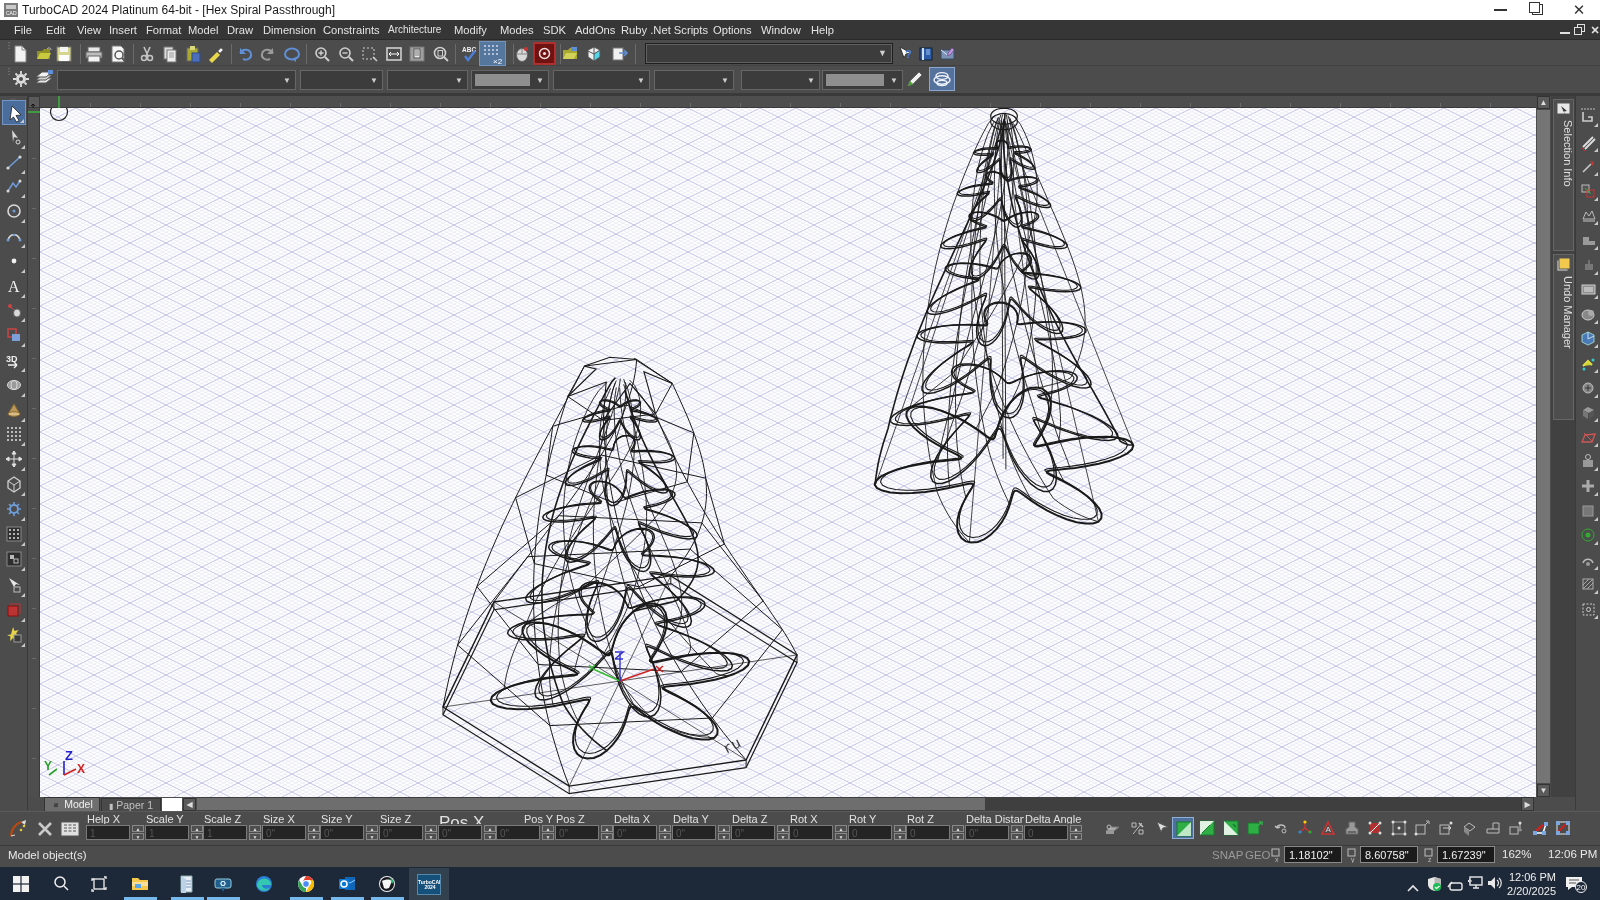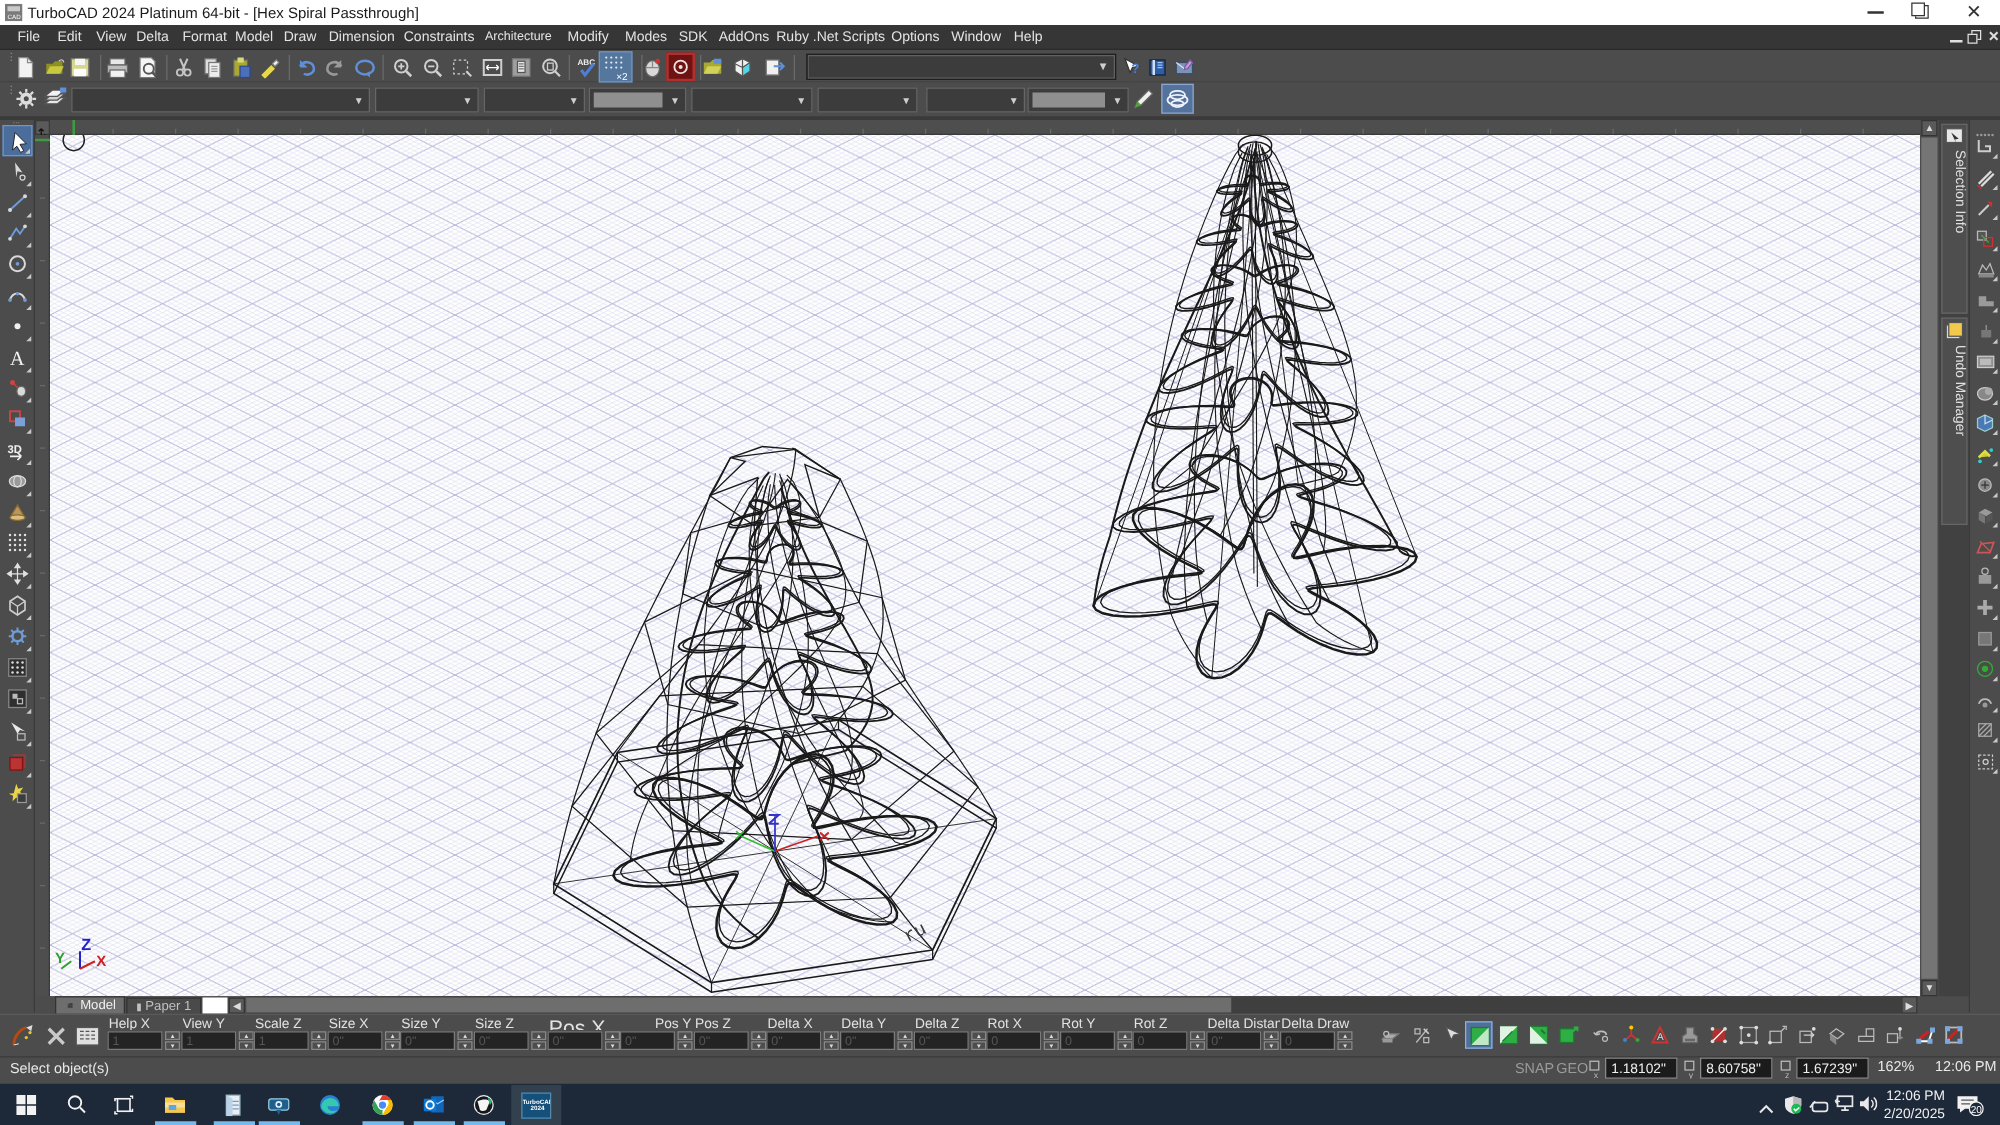--- a/index.html
+++ b/index.html
@@ -13,21 +13,21 @@
 <div style="position:absolute;left:22px;top:2px;width:600px;height:16px;font-size:12px;color:#1a1a1a;line-height:16px;">TurboCAD 2024 Platinum 64-bit - [Hex Spiral Passthrough]</div>
 <div style="position:absolute;left:1494px;top:9px;width:13px;height:2px;background:#333;"></div>
 <div style="position:absolute;left:1532px;top:4px;width:11px;height:11px;border:1.5px solid #333;"></div>
 <div style="position:absolute;left:1529px;top:2px;width:11px;height:11px;border:1.5px solid #333;background:#fff;"></div>
 <div style="position:absolute;left:1570px;top:1px;width:18px;height:18px;font-size:15px;color:#333;text-align:center;line-height:18px;font-weight:300;">✕</div>
 
 <div style="position:absolute;left:0px;top:20px;width:1600px;height:20px;background:#363636;border-bottom:1px solid #2a2a2a;"></div>
 <div style="position:absolute;left:14px;top:24px;font-size:11.2px;color:#e4e4e4;">File</div>
 <div style="position:absolute;left:46px;top:24px;font-size:11.2px;color:#e4e4e4;">Edit</div>
 <div style="position:absolute;left:77px;top:24px;font-size:11.2px;color:#e4e4e4;">View</div>
-<div style="position:absolute;left:109px;top:24px;font-size:11.2px;color:#e4e4e4;">Delta</div>
+<div style="position:absolute;left:109px;top:24px;font-size:11.2px;color:#e4e4e4;">Insert</div>
 <div style="position:absolute;left:146px;top:24px;font-size:11.2px;color:#e4e4e4;">Format</div>
 <div style="position:absolute;left:188px;top:24px;font-size:11.2px;color:#e4e4e4;">Model</div>
 <div style="position:absolute;left:227px;top:24px;font-size:11.2px;color:#e4e4e4;">Draw</div>
 <div style="position:absolute;left:263px;top:24px;font-size:11.2px;color:#e4e4e4;">Dimension</div>
 <div style="position:absolute;left:323px;top:24px;font-size:11.2px;color:#e4e4e4;">Constraints</div>
 <div style="position:absolute;left:388px;top:24px;font-size:10px;color:#e4e4e4;text-align:center;">Architecture</div>
 <div style="position:absolute;left:454px;top:24px;font-size:11.2px;color:#e4e4e4;">Modify</div>
 <div style="position:absolute;left:500px;top:24px;font-size:11.2px;color:#e4e4e4;">Modes</div>
 <div style="position:absolute;left:543px;top:24px;font-size:11.2px;color:#e4e4e4;">SDK</div>
 <div style="position:absolute;left:575px;top:24px;font-size:11.2px;color:#e4e4e4;">AddOns</div>
@@ -679,21 +679,21 @@
 <div style="position:absolute;left:60px;top:820px;width:20px;height:18px;"><svg width="20" height="18" viewBox="0 0 20 18">
       <rect x="1" y="2" width="18" height="14" fill="#e0e0e0" stroke="#555"></rect>
       <path d="M4 5h3M8.5 5h3M13 5h3M4 8h3M8.5 8h3M13 8h3M4 11h3M8.5 11h3M13 11h3" stroke="#555"></path>
     </svg></div>
 <div style="position:absolute;left:87px;top:813px;width:58px;height:11px;font-size:11px;color:#e2e2e2;white-space:nowrap;overflow:hidden;">Help X</div>
 <div style="position:absolute;left:86px;top:825px;width:44px;height:15px;background:#242424;border:1px solid #7a7a7a;color:#565656;font-size:10px;line-height:15px;padding-left:3px;">1</div>
 <div style="position:absolute;left:132px;top:825px;width:14px;height:17px;">
     <div style="position:absolute;left:0;top:0;width:12px;height:7px;background:#4e4e4e;border:1px solid #888;color:#ddd;font-size:5px;line-height:6px;text-align:center;">▲</div>
     <div style="position:absolute;left:0;top:8px;width:12px;height:7px;background:#4e4e4e;border:1px solid #888;color:#ddd;font-size:5px;line-height:6px;text-align:center;">▼</div>
   </div>
-<div style="position:absolute;left:146px;top:813px;width:58px;height:11px;font-size:11px;color:#e2e2e2;white-space:nowrap;overflow:hidden;">View Y</div>
+<div style="position:absolute;left:146px;top:813px;width:58px;height:11px;font-size:11px;color:#e2e2e2;white-space:nowrap;overflow:hidden;">Scale Y</div>
 <div style="position:absolute;left:145px;top:825px;width:44px;height:15px;background:#242424;border:1px solid #7a7a7a;color:#565656;font-size:10px;line-height:15px;padding-left:3px;">1</div>
 <div style="position:absolute;left:191px;top:825px;width:14px;height:17px;">
     <div style="position:absolute;left:0;top:0;width:12px;height:7px;background:#4e4e4e;border:1px solid #888;color:#ddd;font-size:5px;line-height:6px;text-align:center;">▲</div>
     <div style="position:absolute;left:0;top:8px;width:12px;height:7px;background:#4e4e4e;border:1px solid #888;color:#ddd;font-size:5px;line-height:6px;text-align:center;">▼</div>
   </div>
 <div style="position:absolute;left:204px;top:813px;width:58px;height:11px;font-size:11px;color:#e2e2e2;white-space:nowrap;overflow:hidden;">Scale Z</div>
 <div style="position:absolute;left:203px;top:825px;width:44px;height:15px;background:#242424;border:1px solid #7a7a7a;color:#565656;font-size:10px;line-height:15px;padding-left:3px;">1</div>
 <div style="position:absolute;left:249px;top:825px;width:14px;height:17px;">
     <div style="position:absolute;left:0;top:0;width:12px;height:7px;background:#4e4e4e;border:1px solid #888;color:#ddd;font-size:5px;line-height:6px;text-align:center;">▲</div>
     <div style="position:absolute;left:0;top:8px;width:12px;height:7px;background:#4e4e4e;border:1px solid #888;color:#ddd;font-size:5px;line-height:6px;text-align:center;">▼</div>
@@ -769,21 +769,21 @@
 <div style="position:absolute;left:952px;top:825px;width:14px;height:17px;">
     <div style="position:absolute;left:0;top:0;width:12px;height:7px;background:#4e4e4e;border:1px solid #888;color:#ddd;font-size:5px;line-height:6px;text-align:center;">▲</div>
     <div style="position:absolute;left:0;top:8px;width:12px;height:7px;background:#4e4e4e;border:1px solid #888;color:#ddd;font-size:5px;line-height:6px;text-align:center;">▼</div>
   </div>
 <div style="position:absolute;left:966px;top:813px;width:58px;height:11px;font-size:11px;color:#e2e2e2;white-space:nowrap;overflow:hidden;">Delta Distanc</div>
 <div style="position:absolute;left:965px;top:825px;width:44px;height:15px;background:#242424;border:1px solid #7a7a7a;color:#565656;font-size:10px;line-height:15px;padding-left:3px;">0"</div>
 <div style="position:absolute;left:1011px;top:825px;width:14px;height:17px;">
     <div style="position:absolute;left:0;top:0;width:12px;height:7px;background:#4e4e4e;border:1px solid #888;color:#ddd;font-size:5px;line-height:6px;text-align:center;">▲</div>
     <div style="position:absolute;left:0;top:8px;width:12px;height:7px;background:#4e4e4e;border:1px solid #888;color:#ddd;font-size:5px;line-height:6px;text-align:center;">▼</div>
   </div>
-<div style="position:absolute;left:1025px;top:813px;width:58px;height:11px;font-size:11px;color:#e2e2e2;white-space:nowrap;overflow:hidden;">Delta Draw</div>
+<div style="position:absolute;left:1025px;top:813px;width:58px;height:11px;font-size:11px;color:#e2e2e2;white-space:nowrap;overflow:hidden;">Delta Angle</div>
 <div style="position:absolute;left:1024px;top:825px;width:44px;height:15px;background:#242424;border:1px solid #7a7a7a;color:#565656;font-size:10px;line-height:15px;padding-left:3px;">0</div>
 <div style="position:absolute;left:1070px;top:825px;width:14px;height:17px;">
     <div style="position:absolute;left:0;top:0;width:12px;height:7px;background:#4e4e4e;border:1px solid #888;color:#ddd;font-size:5px;line-height:6px;text-align:center;">▲</div>
     <div style="position:absolute;left:0;top:8px;width:12px;height:7px;background:#4e4e4e;border:1px solid #888;color:#ddd;font-size:5px;line-height:6px;text-align:center;">▼</div>
   </div>
 <div style="position:absolute;left:1103px;top:819px;width:19px;height:19px;"><svg width="19" height="19" viewBox="0 0 19 19">
       <path d="M3 12l5-4h8l-5 4z" fill="#aaa" stroke="#777"></path>
       <path d="M3 12h8v3H3z" fill="#999"></path>
       <circle cx="6" cy="8" r="2" fill="none" stroke="#bbb"></circle>
     </svg></div>
@@ -881,21 +881,21 @@
 <div style="position:absolute;left:1554.0px;top:819px;width:19px;height:19px;"><svg width="19" height="19" viewBox="0 0 19 19">
       <rect x="3" y="3" width="12" height="12" fill="none" stroke="#bbb" stroke-width="1.4"></rect>
       <path d="M4 13L13 4" stroke="#c22" stroke-width="2.2"></path>
       <rect x="2" y="2" width="4" height="4" fill="#7aa7e0"></rect>
       <rect x="12" y="2" width="4" height="4" fill="#7aa7e0"></rect>
       <rect x="2" y="12" width="4" height="4" fill="#7aa7e0"></rect>
       <rect x="12" y="12" width="4" height="4" fill="#7aa7e0"></rect>
     </svg></div>
 
 <div style="position:absolute;left:0px;top:845px;width:1600px;height:22px;background:#4c4c4c;border-top:1px solid #3a3a3a;"></div>
-<div style="position:absolute;left:8px;top:849px;width:300px;height:16px;font-size:11.5px;color:#e8e8e8;">Select object(s)</div>
+<div style="position:absolute;left:8px;top:849px;width:300px;height:16px;font-size:11.5px;color:#e8e8e8;">Model object(s)</div>
 <div style="position:absolute;left:1212px;top:849px;width:40px;height:16px;font-size:11.5px;color:#9a9a9a;">SNAP</div>
 <div style="position:absolute;left:1245px;top:849px;width:40px;height:16px;font-size:11.5px;color:#9a9a9a;">GEO</div>
 <div style="position:absolute;left:1271px;top:848px;width:11px;height:15px;"><svg width="11" height="15" viewBox="0 0 11 15">
       <rect x="1" y="1" width="7" height="7" fill="none" stroke="#bbb"></rect>
       <text x="4" y="14" font-size="7" fill="#bbb" font-family="Liberation Sans">x</text>
     </svg></div>
 <div style="position:absolute;left:1284px;top:846px;width:58px;height:17px;background:#1b1b1b;border:1px solid #8a8a8a;color:#f0f0f0;font-size:11px;line-height:17px;padding-left:4px;">1.18102"</div>
 <div style="position:absolute;left:1347px;top:848px;width:11px;height:15px;"><svg width="11" height="15" viewBox="0 0 11 15">
       <rect x="1" y="1" width="7" height="7" fill="none" stroke="#bbb"></rect>
       <text x="4" y="14" font-size="7" fill="#bbb" font-family="Liberation Sans">y</text>

